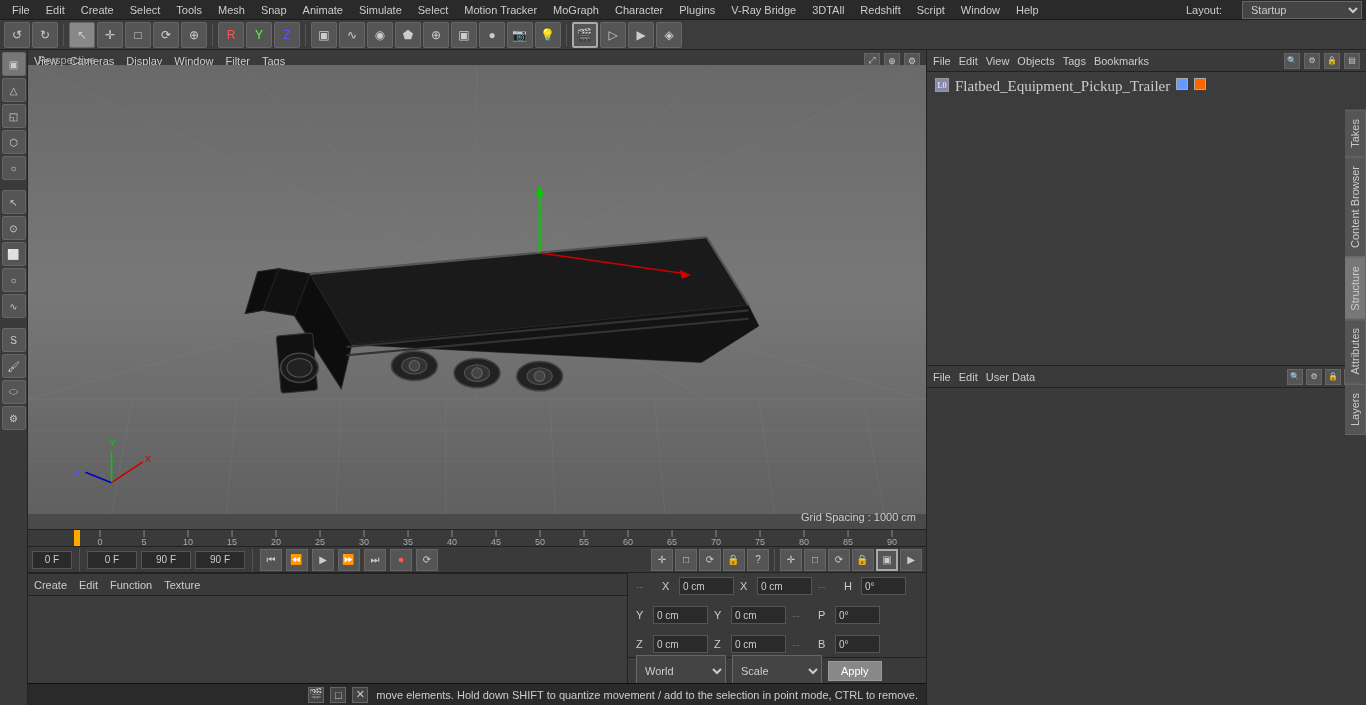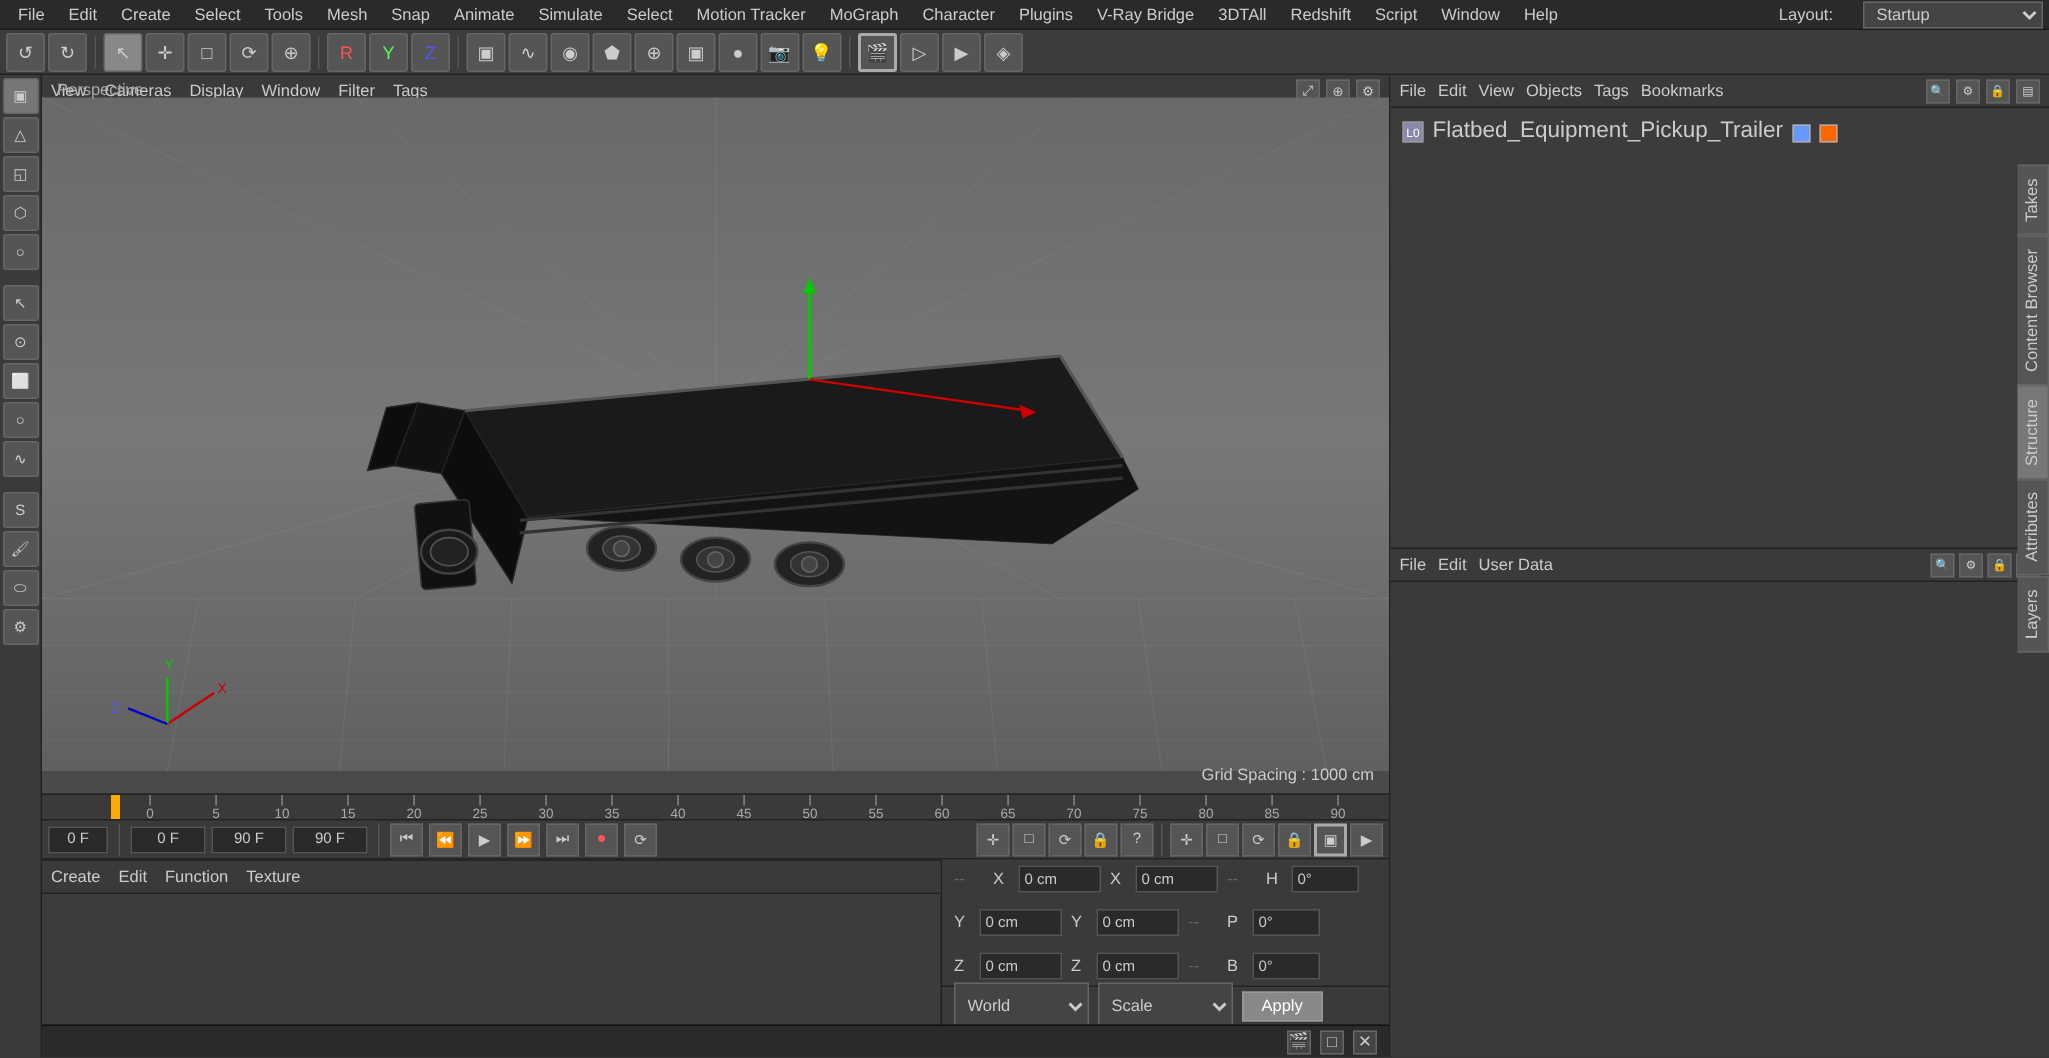--- a/index.html
+++ b/index.html
@@ -448,24 +448,25 @@
       cursor: pointer;
       font-size: 8px;
     }
     #objects-content {
       flex: 1;
       background: #3c3c3c;
       padding: 4px;
     }
     .object-row {
       display: flex;
-      align-items: flex-end;
+      align-items: flex-start;
       gap: 6px;
       padding: 2px 4px;
       cursor: pointer;
+      font-family: Liberation Serif, serif;
     }
     .object-icon {
       width: 14px;
       height: 14px;
       background: #888;
       border: 1px solid #999;
       display: flex;
       align-items: center;
       justify-content: center;
       font-size: 8px;
@@ -927,20 +928,21 @@
       </div>
 
     </div>
 
     <div id="status-bar">
       <div class="status-icons">
         <div style="width:16px;height:16px;background:#444;border:1px solid #666;display:flex;align-items:center;justify-content:center;cursor:pointer;">🎬</div>
         <div style="width:16px;height:16px;background:#444;border:1px solid #666;display:flex;align-items:center;justify-content:center;cursor:pointer;">□</div>
         <div style="width:16px;height:16px;background:#444;border:1px solid #666;display:flex;align-items:center;justify-content:center;cursor:pointer;">✕</div>
       </div>
+      <span class="status-text" style="margin-left:8px;">move elements. Hold down SHIFT to quantize movement / add to the selection in point mode, CTRL to remove.</span>
     </div>
 
   </div>
 
   <div id="right-panel" style="position:relative;">
 
     <div id="objects-panel">
       <div id="objects-header">
         <span class="obj-menu">File</span>
         <span class="obj-menu">Edit</span>

